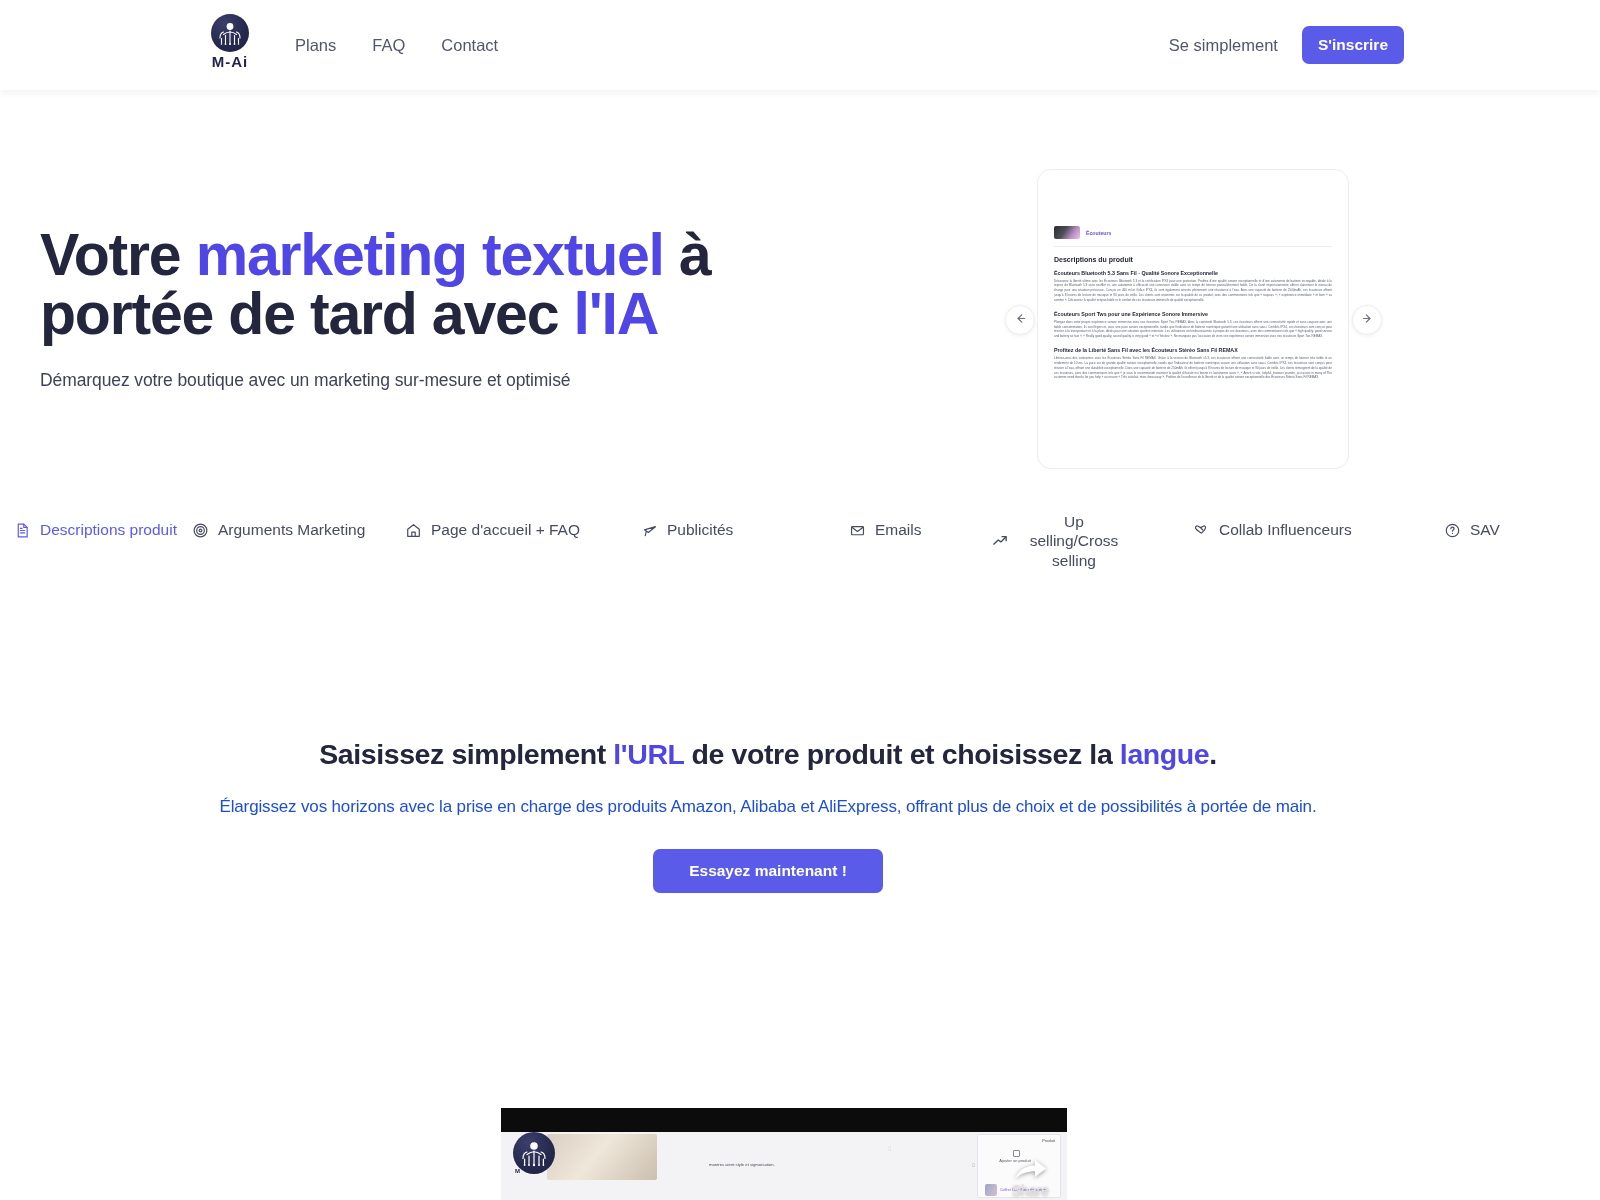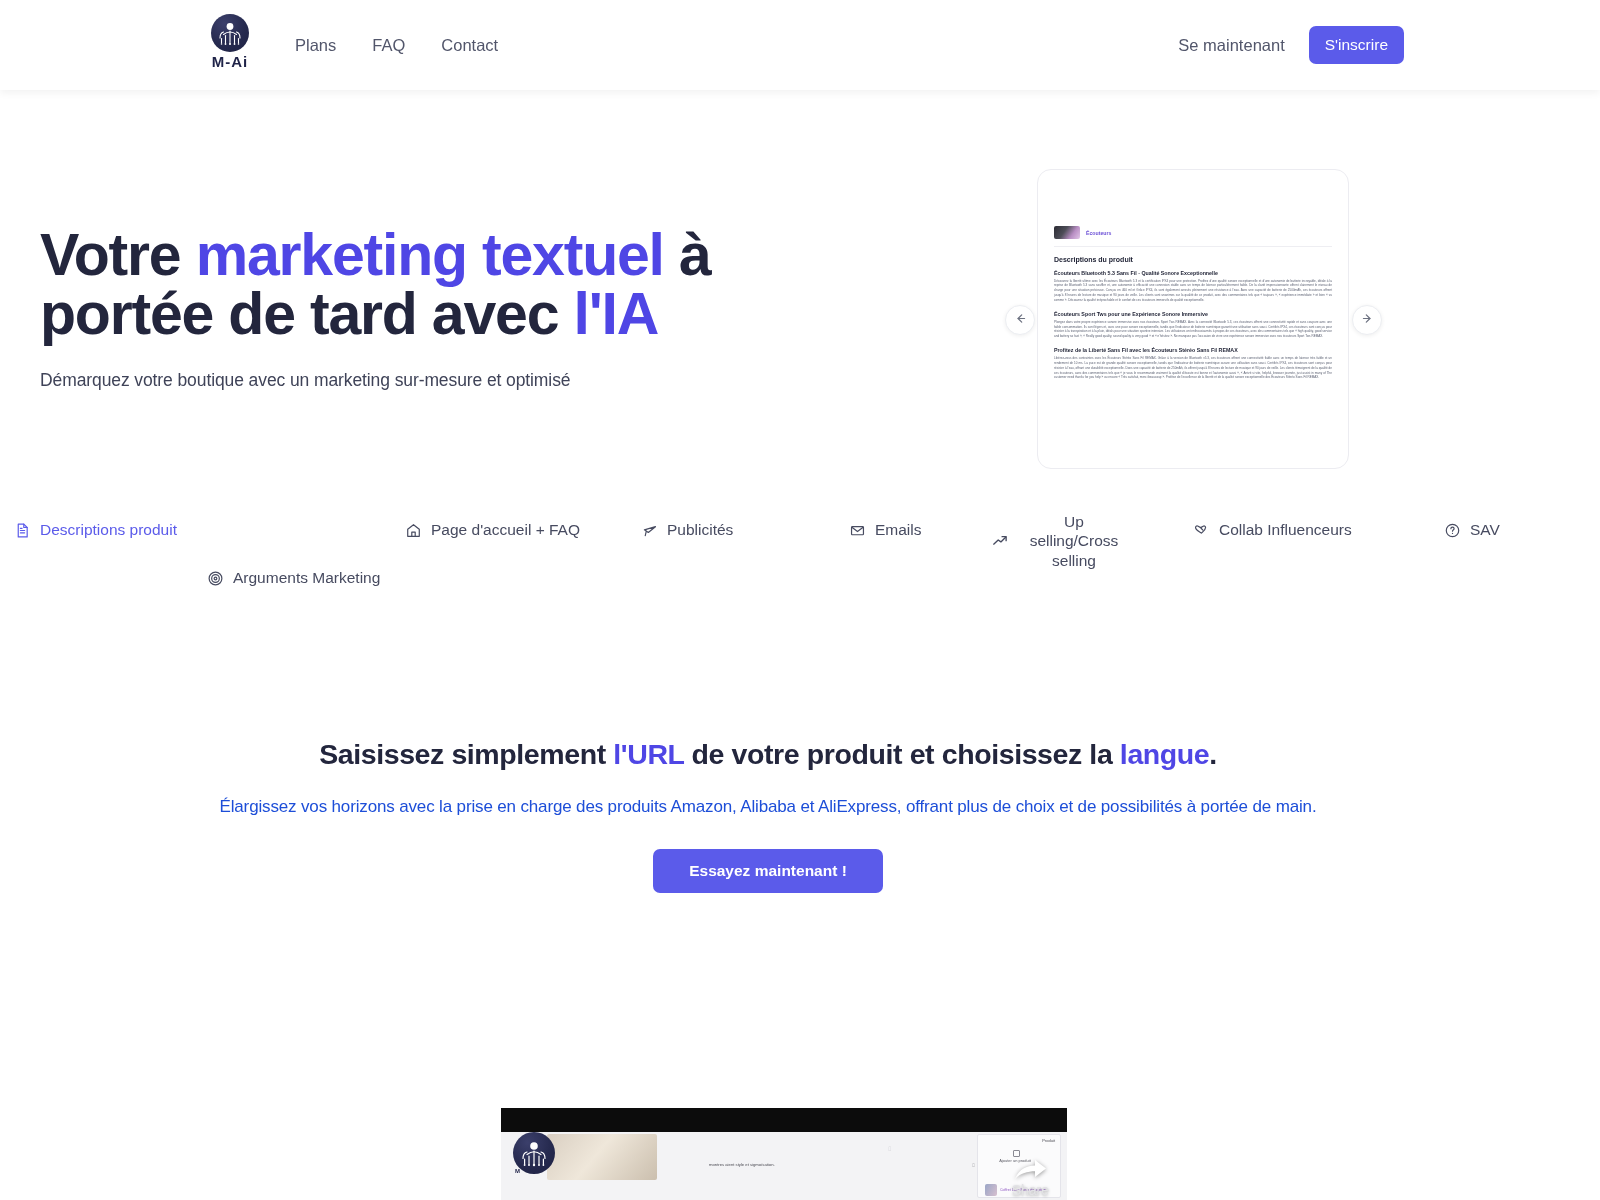--- a/index.html
+++ b/index.html
@@ -67,21 +67,21 @@
   .login-link {
     font-size: 16.5px;
     color: #52566b;
     cursor: pointer;
     white-space: nowrap;
   }
   .signup-btn {
     background: #5b5bea;
     color: #ffffff;
     font-size: 15.5px;
-    font-weight: 400;
+    font-weight: 700;
     border: none;
     border-radius: 7px;
     padding: 10px 16px;
     cursor: pointer;
     font-family: "Liberation Sans", sans-serif;
     white-space: nowrap;
   }
 
   
   .hero-text {
@@ -380,21 +380,21 @@
     <div class="brand-name">M-Ai</div>
   </div>
 
   <div class="nav-left">
     <span class="nav-link">Plans</span>
     <span class="nav-link">FAQ</span>
     <span class="nav-link">Contact</span>
   </div>
 
   <div class="nav-right">
-    <span class="login-link">Se maintenant</span>
+    <span class="login-link">Se simplement</span>
     <button class="signup-btn">S'inscrire</button>
   </div>
 </div>
 
 <div class="hero-text">
   <h1 class="hero-title"><span>Votre </span><span class="accent">marketing textuel</span><span> à portée de tard avec </span><span class="accent">l'IA</span></h1>
   <div class="hero-sub">Démarquez votre boutique avec un marketing sur-mesure et optimisé</div>
 </div>
 
 <div class="carousel-wrap">
@@ -445,21 +445,21 @@
     <span>
       <svg width="17" height="17" viewBox="0 0 20 20" fill="none" stroke="currentColor" stroke-width="1.4" stroke-linecap="round" stroke-linejoin="round">
         <path d="M5 2.5h6.5L15.5 6.5V17.5H5z"></path>
           <path d="M11.5 2.5v4h4"></path>
         <path d="M7.5 10h5M7.5 12.7h5M7.5 7.4h2"></path>
       </svg>
     </span>
     <span class="flabel">Descriptions produit</span>
   </div>
 
-  <div class="feature-item" style="left:207px; top:13px;margin-top:48px;">
+  <div class="feature-item" style="left:192px; top:13px;">
     <span>
       <svg width="17" height="17" viewBox="0 0 20 20" fill="none" stroke="currentColor" stroke-width="1.4">
         <circle cx="10" cy="10" r="7.5"></circle>
           <circle cx="10" cy="10" r="4.5"></circle>
           <circle cx="10" cy="10" r="1.6"></circle>
       </svg>
     </span>
     <span class="flabel">Arguments Marketing</span>
   </div>
 

